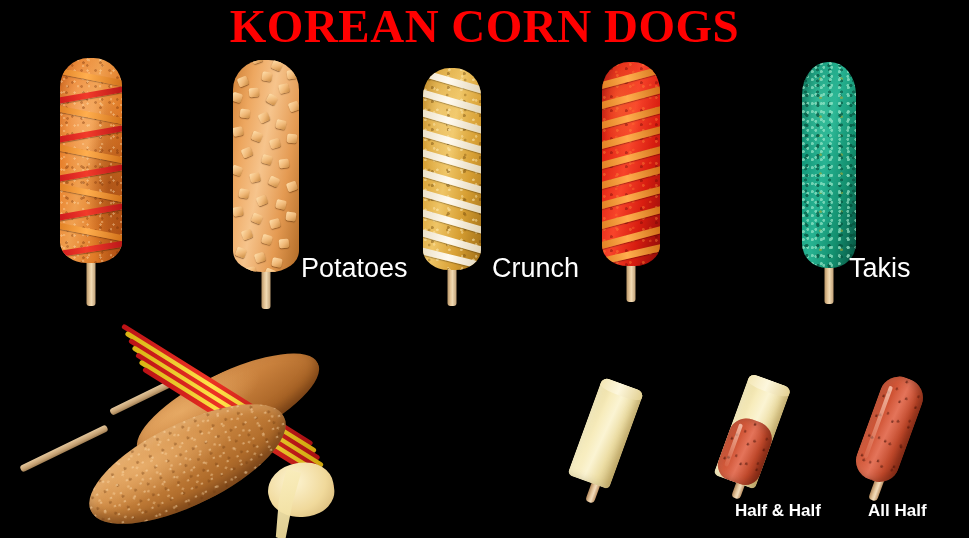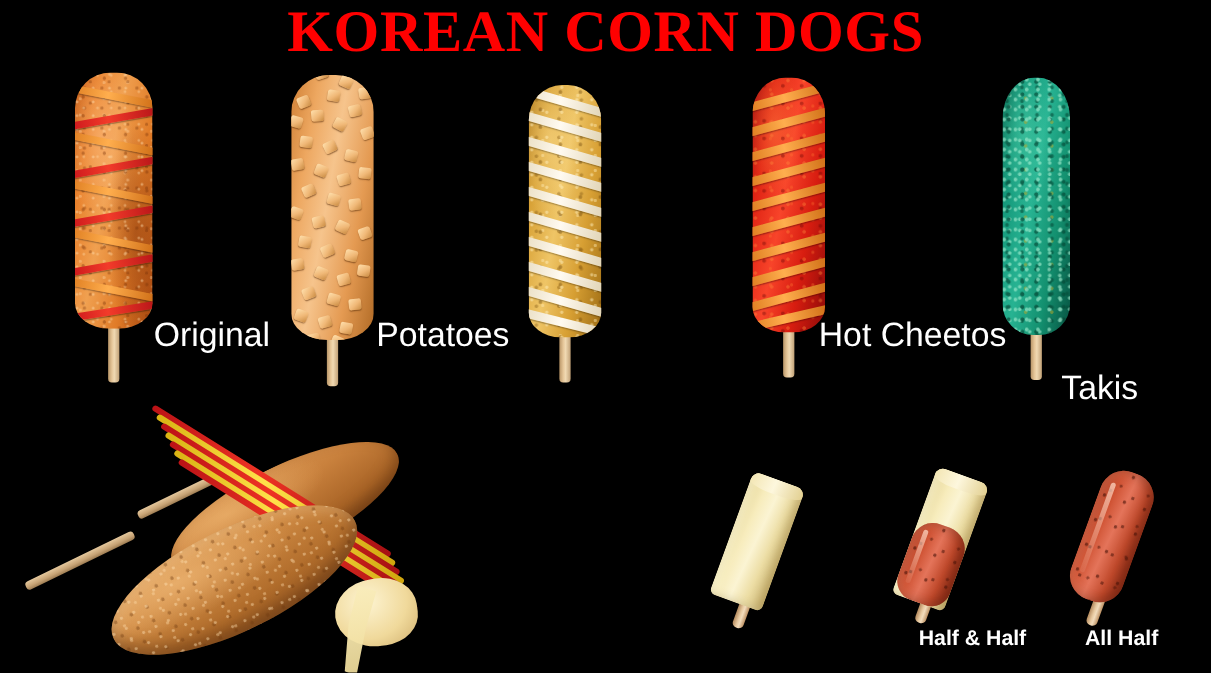--- a/index.html
+++ b/index.html
@@ -169,21 +169,20 @@
       <div class="zig zz-org" style="top:54px;transform:rotate(11deg);"></div>
       <div class="zig zz-red" style="top:73px;transform:rotate(-10deg);"></div>
       <div class="zig zz-org" style="top:93px;transform:rotate(11deg);"></div>
       <div class="zig zz-red" style="top:112px;transform:rotate(-10deg);"></div>
       <div class="zig zz-org" style="top:132px;transform:rotate(11deg);"></div>
       <div class="zig zz-red" style="top:151px;transform:rotate(-10deg);"></div>
       <div class="zig zz-org" style="top:171px;transform:rotate(11deg);"></div>
       <div class="zig zz-red" style="top:188px;transform:rotate(-9deg);"></div>
     </div>
   </div>
-  <div class="dog-label" style="left:123px;top:255px;">Original</div>
 
   <div class="dog" style="left:233px;top:60px;width:66px;height:228px;">
     <div class="stick" style="width:9px;height:44px;top:205px;"></div>
     <div class="body" style="height:212px;">
       <div class="pot-base"></div>
       <div class="cubes">
         <div class="cube" style="left:4%;top:3%;transform:rotate(12deg);"></div>
         <div class="cube" style="left:30%;top:1%;transform:rotate(-18deg);"></div>
         <div class="cube" style="left:58%;top:4%;transform:rotate(24deg);"></div>
         <div class="cube" style="left:80%;top:8%;transform:rotate(-8deg);"></div>
@@ -238,48 +237,48 @@
       <div class="zig zz-cream" style="top:50px;transform:rotate(16deg);height:7px;"></div>
       <div class="zig zz-cream" style="top:70px;transform:rotate(16deg);height:7px;"></div>
       <div class="zig zz-cream" style="top:90px;transform:rotate(16deg);height:7px;"></div>
       <div class="zig zz-cream" style="top:110px;transform:rotate(16deg);height:7px;"></div>
       <div class="zig zz-cream" style="top:130px;transform:rotate(16deg);height:7px;"></div>
       <div class="zig zz-cream" style="top:150px;transform:rotate(16deg);height:7px;"></div>
       <div class="zig zz-cream" style="top:170px;transform:rotate(16deg);height:7px;"></div>
       <div class="zig zz-cream" style="top:187px;transform:rotate(14deg);height:7px;"></div>
     </div>
   </div>
+  <div class="dog-label" style="left:492px;top:255px;">Crunch</div>
 
   <div class="dog" style="left:602px;top:62px;width:58px;height:226px;">
     <div class="stick" style="width:9px;height:42px;top:198px;"></div>
     <div class="body" style="height:204px;">
       <div class="hc-base"></div>
         <div class="hc-speck"></div>
       <div class="zig zz-org" style="top:12px;transform:rotate(-15deg);height:7px;"></div>
       <div class="zig zz-org" style="top:32px;transform:rotate(-15deg);height:7px;"></div>
       <div class="zig zz-org" style="top:52px;transform:rotate(-15deg);height:7px;"></div>
       <div class="zig zz-org" style="top:72px;transform:rotate(-15deg);height:7px;"></div>
       <div class="zig zz-org" style="top:92px;transform:rotate(-15deg);height:7px;"></div>
       <div class="zig zz-org" style="top:112px;transform:rotate(-15deg);height:7px;"></div>
       <div class="zig zz-org" style="top:132px;transform:rotate(-15deg);height:7px;"></div>
       <div class="zig zz-org" style="top:152px;transform:rotate(-15deg);height:7px;"></div>
       <div class="zig zz-org" style="top:172px;transform:rotate(-15deg);height:7px;"></div>
       <div class="zig zz-org" style="top:189px;transform:rotate(-13deg);height:7px;"></div>
     </div>
   </div>
-  <div class="dog-label" style="left:655px;top:255px;">Hot Cheetos</div>
 
   <div class="dog" style="left:802px;top:62px;width:54px;height:226px;">
     <div class="stick" style="width:9px;height:44px;top:198px;"></div>
     <div class="body" style="height:206px;border-radius:48% 48% 46% 46%/16% 16% 12% 12%;">
       <div class="tk-base"></div>
         <div class="tk-speck"></div>
     </div>
   </div>
-  <div class="dog-label" style="left:849px;top:255px;margin-top:42px;">Takis</div>
+  <div class="dog-label" style="left:849px;top:255px;">Takis</div>
 
   <div class="photo">
     <div class="skewer" style="left:-4px;top:100px;width:96px;transform:rotate(-26deg);"></div>
     <div class="skewer" style="left:86px;top:44px;width:92px;transform:rotate(-26deg);"></div>
     <div class="roll cheese-dog">
       <div class="drz r" style="top:7px;transform:rotate(58deg);"></div>
       <div class="drz y" style="top:15px;transform:rotate(58deg);"></div>
       <div class="drz r" style="top:23px;transform:rotate(58deg);"></div>
       <div class="drz y" style="top:31px;transform:rotate(58deg);"></div>
       <div class="drz r" style="top:39px;transform:rotate(58deg);"></div>

